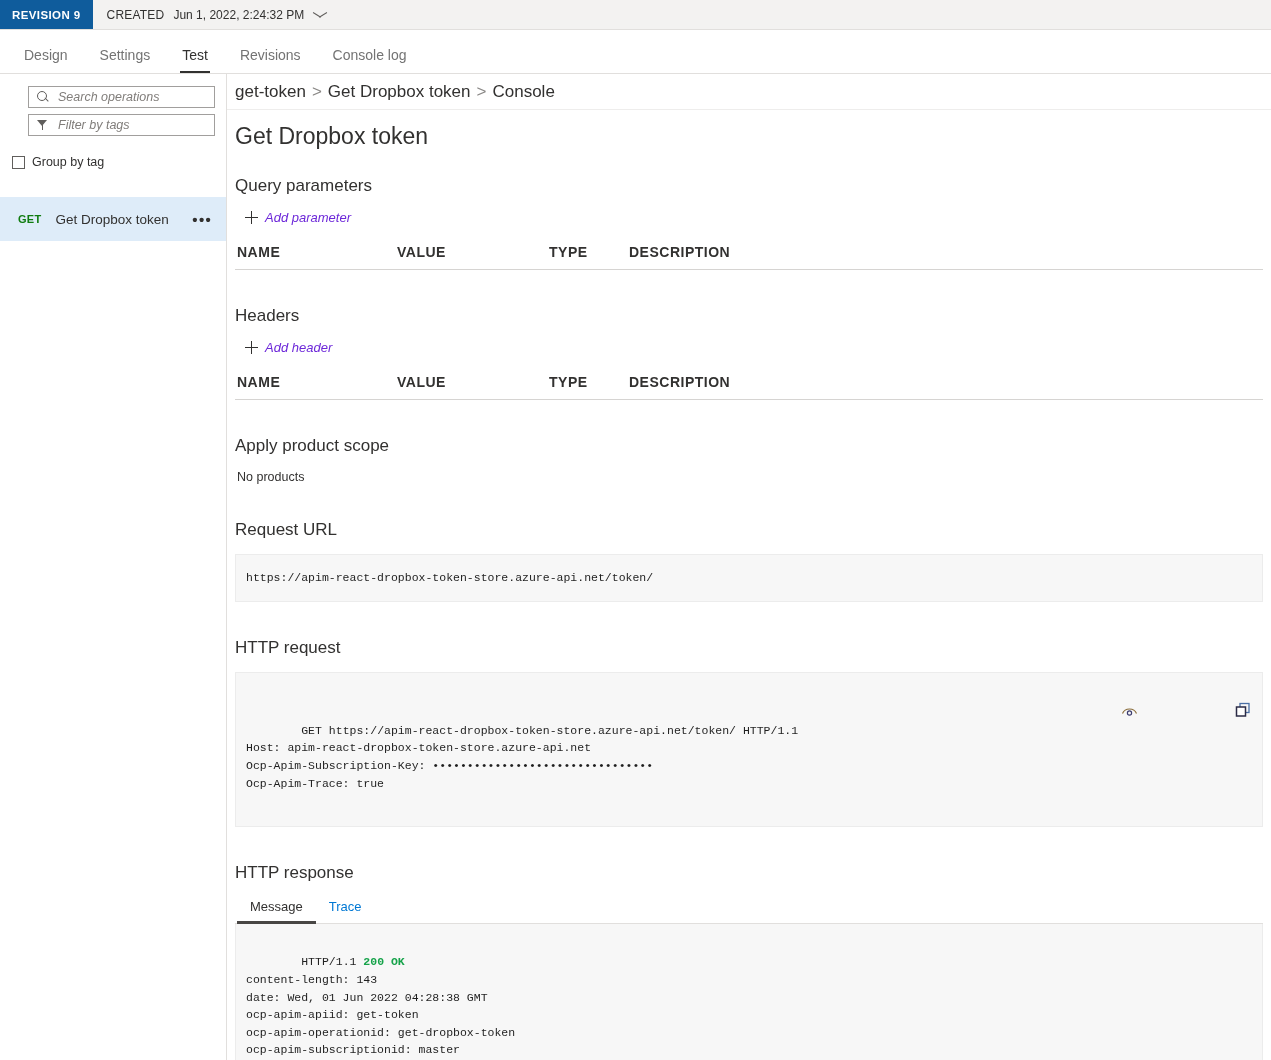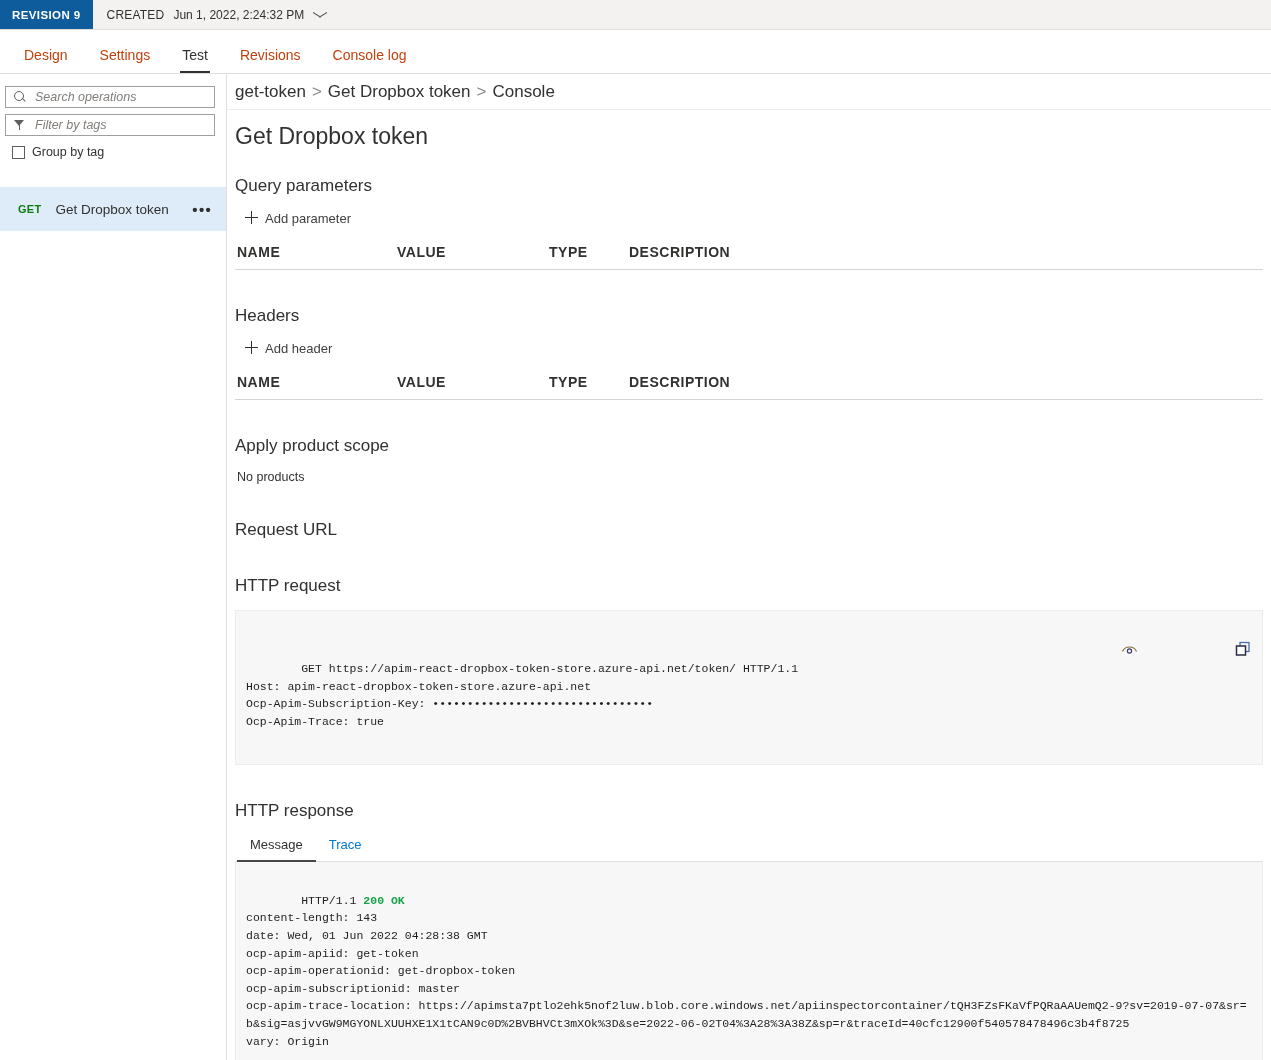--- a/index.html
+++ b/index.html
@@ -55,21 +55,21 @@
   .tabbar {
     height: 44px;
     border-bottom: 1px solid #e1dfdd;
     display: flex;
     align-items: flex-end;
     padding-left: 8px;
     background: #fff;
   }
   .tab {
     font-size: 14px;
-    color: #c2410c;
+    color: #737373;
     padding: 0 16px 11px 16px;
     cursor: pointer;
     position: relative;
     line-height: 1;
     white-space: nowrap;
   }
   .tab.active { color: #323130; }
   .tab.active::after {
     content: "";
     position: absolute;
@@ -82,21 +82,21 @@
 
   
   .sidebar {
     width: 227px;
     border-right: 1px solid #e1dfdd;
     padding-top: 12px;
     flex: 0 0 227px;
     background: #fff;
   }
   .field {
-    margin: 0 11px 6px 5px;
+    margin: 0 11px 6px 28px;
     height: 22px;
     border: 1px solid #a19f9d;
     display: flex;
     align-items: center;
     padding: 4px 6px;
     background: #fff;
   }
   .field .ficon {
     width: 16px; height: 14px;
     flex: 0 0 16px;
@@ -131,21 +131,21 @@
     font-family: "Liberation Sans", sans-serif;
     font-size: 12.5px;
     font-style: italic;
     color: #605e5c;
     background: transparent;
   }
   .field input::placeholder { color: #807d7a; font-style: italic; }
 
   .group-by {
     display: flex; align-items: center;
-    margin: 9px 0 0 12px;
+    margin: 19px 0 0 12px;
     gap: 7px;
     font-size: 12.5px;
     color: #323130;
     cursor: pointer;
   }
   .cbox {
     width: 13px; height: 13px;
     border: 1px solid #605e5c;
     background: #fff;
     flex: 0 0 13px;
@@ -208,25 +208,27 @@
   h2.sect {
     font-size: 17px;
     font-weight: normal;
     color: #323130;
     margin: 0 0 14px 0;
   }
   h2.sect.sp { margin-top: 36px; }
 
   .add-link {
     display: inline-flex;
+    align-items: center;
     gap: 7px;
     margin-left: 10px;
     font-size: 13px;
-    color: #404040;
-    cursor: pointer;
+    color: #6d28d9;
+    cursor: pointer;
+    font-style: italic;
   }
   .plus {
     position: relative; width: 13px; height: 13px; flex: 0 0 13px;
   }
   .plus::before, .plus::after {
     content: ""; position: absolute; background: #323130;
   }
   .plus::before { left: 0; top: 6px; width: 13px; height: 1.2px; }
   .plus::after  { top: 0; left: 6px; height: 13px; width: 1.2px; }
 
@@ -407,20 +409,21 @@
           </tr>
         </thead>
       </table>
 
       
       <h2 class="sect sp">Apply product scope</h2>
       <p class="muted-text">No products</p>
 
       
       <h2 class="sect sp">Request URL</h2>
+      <div class="codebox url">https://apim-react-dropbox-token-store.azure-api.net/token/</div>
 
       
       <h2 class="sect sp">HTTP request</h2>
       <div class="codebox req">
         <div class="box-icons">
           <span class="ic-eye">
             <svg width="17" height="13" viewBox="0 0 17 13">
               <path d="M1.5 9.5 C4 3.5 13 3.5 15.5 9.5" fill="none" stroke="#8a6d3b" stroke-width="1.2"></path>
               <circle cx="8.5" cy="9" r="2.1" fill="none" stroke="#3c3c6e" stroke-width="1.2"></circle>
             </svg>

